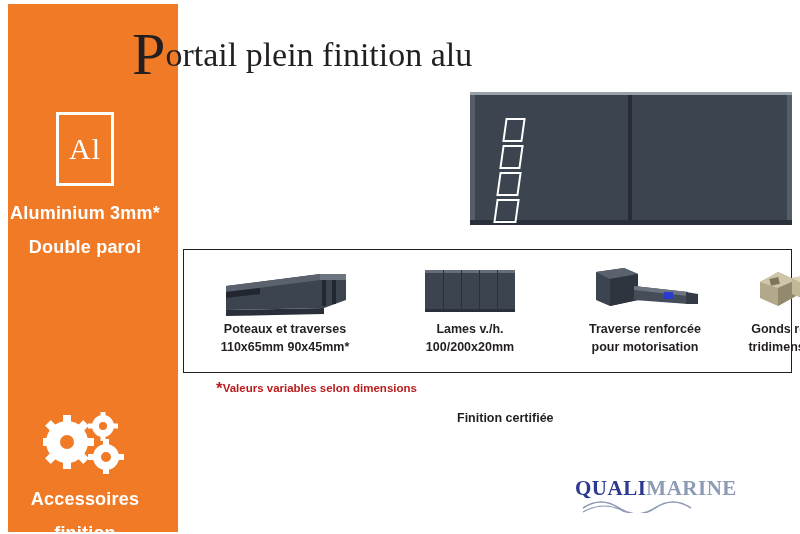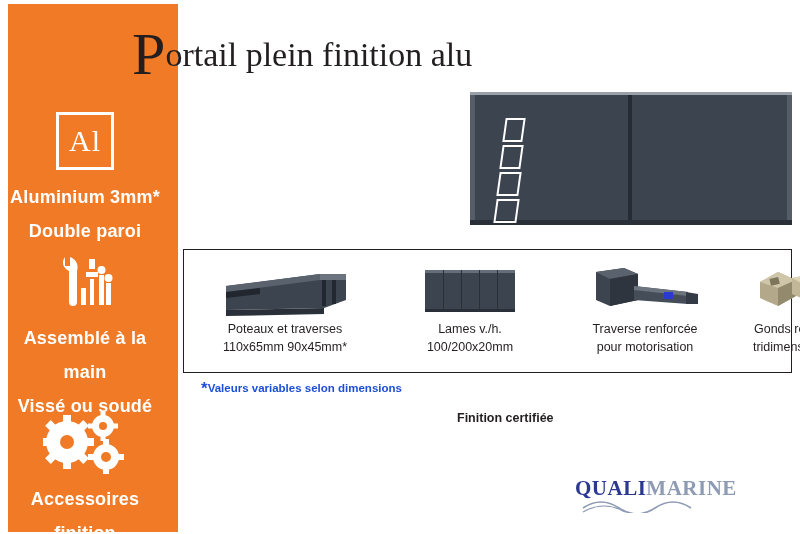--- a/index.html
+++ b/index.html
@@ -40,21 +40,21 @@
   }
   .sb-line {
     font-size: 18px;
     font-weight: bold;
     line-height: 1.9;
     letter-spacing: .2px;
     color: #ffffff;
   }
   .al-box {
     width: 58px;
-    height: 58px;
+    height: 74px;
     border: 3px solid #ffffff;
     margin: 0 auto 10px auto;
     box-sizing: border-box;
     display: flex;
     align-items: center;
     justify-content: center;
   }
   .al-box span {
     font-size: 30px;
     font-weight: 400;
@@ -125,43 +125,43 @@
     box-sizing: border-box;
     background: #ffffff;
   }
   .comp {
     position: absolute;
     top: 0;
     text-align: center;
   }
   .comp-caption {
     font-size: 12.5px;
-    font-weight: normal;
+    font-weight: bold;
     color: #231f20;
     line-height: 1.45;
     white-space: nowrap;
   }
   .comp-art {
     position: relative;
     height: 62px;
     margin-top: 8px;
   }
 
   
   .post-art { position:absolute; left:50%; transform:translateX(-50%); top:12px; }
   .lame-art { position:absolute; left:50%; transform:translateX(-50%); top:12px; width:90px; height:42px; background:#3c4450; }
   .lame-art i { position:absolute; top:0; bottom:0; width:1px; background:#2a303a; }
   .lame-art .cap-t { position:absolute; left:0; right:0; top:0; height:3px; background:#666e79; }
   .lame-art .cap-b { position:absolute; left:0; right:0; bottom:0; height:3px; background:#2a303a; }
 
   .foot-note {
     position: absolute;
-    left: 201px;
+    left: 216px;
     top: 378px;
-    color: #1d4ed8;
+    color: #b91c1c;
     white-space: nowrap;
     text-align: center;
   }
   .foot-note .star {
     font-size: 17px;
     font-weight: bold;
     vertical-align: -2px;
   }
   .foot-note .txt { font-size: 11.5px; font-weight: bold; }
 
@@ -232,37 +232,20 @@
   <div class="sidebar"></div>
 
   <div class="sidebar-block" style="top:112px;">
     <div class="al-box">
       <span>Al</span>
     </div>
     <div class="sb-line">Aluminium 3mm*</div>
     <div class="sb-line">Double paroi</div>
   </div>
 
-  <div class="sidebar-block" style="top:255px;">
-    <svg class="sb-icon" width="64" height="58" viewBox="0 0 64 58">
-      <g fill="#ffffff">
-        <path d="M12 2 L12 11 L17 11 L17 2 C23 4 26 10 24 16 L24 47 A4 4 0 0 1 16 47 L16 16 C10 13 8 7 12 2 Z"></path>
-        <path d="M36 4 L42 4 L42 14 L36 14 Z"></path>
-        <path d="M33 17 L45 17 L45 22 L33 22 Z"></path>
-        <path d="M37 24 L41 24 L41 50 L37 50 Z"></path>
-        <rect x="46" y="20" width="5" height="30"></rect>
-        <rect x="53" y="28" width="5" height="22"></rect>
-        <rect x="28" y="33" width="5" height="17"></rect>
-        <circle cx="48.5" cy="15" r="4"></circle>
-        <circle cx="55.5" cy="23" r="4"></circle>
-      </g>
-    </svg>
-    <div class="sb-line">Assemblé à la main</div>
-    <div class="sb-line">Vissé ou soudé</div>
-  </div>
 
   <div class="sidebar-block" style="top:412px;">
     <svg class="sb-icon" width="84" height="62" viewBox="0 0 84 62">
       <g fill="#ffffff">
         <g transform="translate(24,30)">
           <circle r="21"></circle>
           <g>
             <rect x="-4" y="-27" width="8" height="9"></rect>
             <rect x="-4" y="18" width="8" height="9"></rect>
             <rect x="-27" y="-4" width="9" height="8"></rect>

